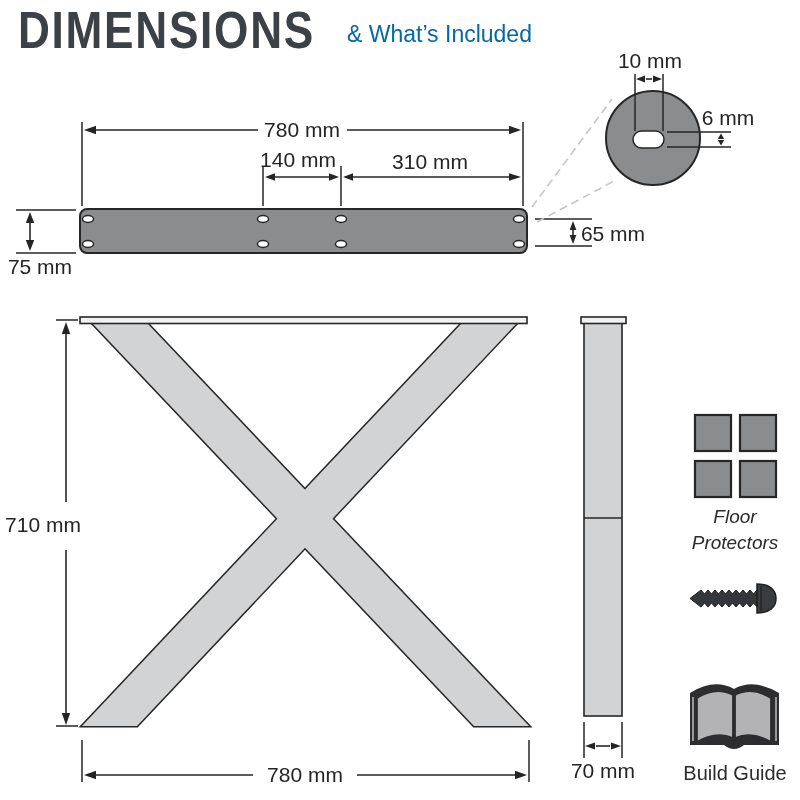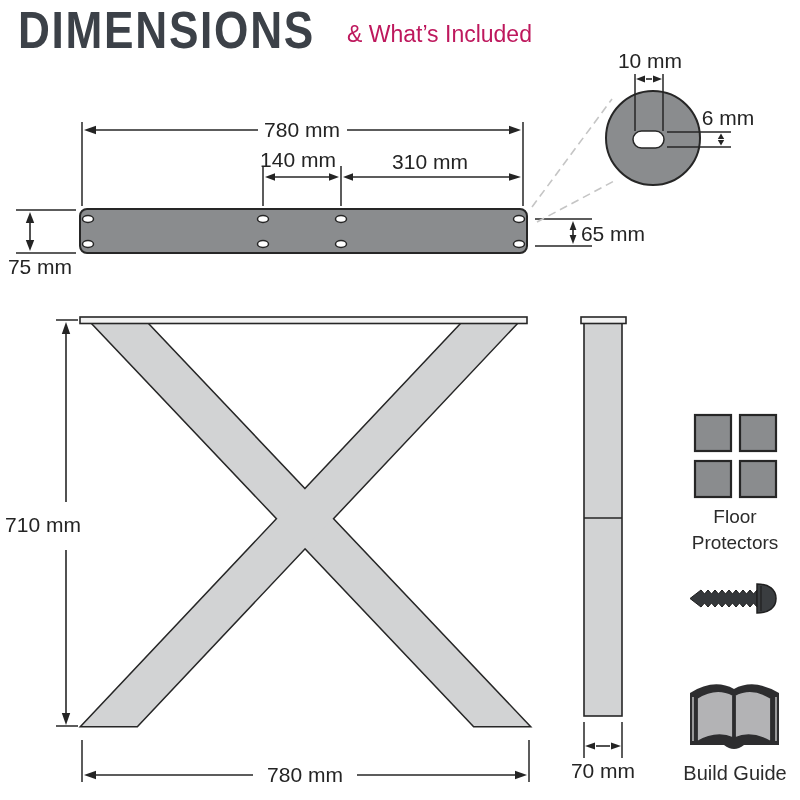--- a/index.html
+++ b/index.html
@@ -1,21 +1,21 @@
 <!DOCTYPE html>
 <html><head>
 <meta charset="utf-8">
 <style>
   html,body{margin:0;padding:0;background:#fff;}
   #stage{position:relative;width:800px;height:800px;background:#ffffff;overflow:hidden;
          font-family:"Liberation Sans",sans-serif;}
   #title{position:absolute;left:18px;top:4px;font-size:52px;font-weight:700;
          letter-spacing:2px;color:#3c4148;transform:scaleX(0.85);transform-origin:left top;
          white-space:nowrap;line-height:1;}
-  #subtitle{position:absolute;left:347px;top:23px;font-size:23px;color:#be185d;
+  #subtitle{position:absolute;left:347px;top:23px;font-size:23px;color:#0369a1;
          white-space:nowrap;line-height:1;}
   #diagram{position:absolute;left:0;top:0;}
   .ext{stroke:#262626;stroke-width:1.5;fill:none;}
   .dimline{stroke:#262626;stroke-width:1.6;fill:none;}
   .arr{fill:#242424;stroke:none;}
   .dash{stroke:#c5c5c5;stroke-width:1.6;fill:none;stroke-dasharray:8 5;}
   .dimtext{font:21px "Liberation Sans",sans-serif;fill:#242424;text-anchor:middle;}
   .plate{fill:#8a8c8e;stroke:#262626;stroke-width:2;}
   .hole{fill:#ffffff;stroke:#262626;stroke-width:1.5;}
   .xarm{fill:#d2d3d4;stroke:#262626;stroke-width:3;}
@@ -187,15 +187,15 @@
         <path class="bookcover" d="M690,693 Q714,678 734,689 Q754,678 779,693
           L779,745 L744,745 Q734,753 724,745 L690,745 Z"></path>
         <path class="bookstripe" d="M693,697 V741"></path>
         <path class="bookstripe" d="M776,697 V741"></path>
         <path class="bookpage" d="M697,698 Q716,686 733,695 L733,738 Q716,731 697,742 Z"></path>
         <path class="bookpage" d="M771,698 Q752,686 735,695 L735,738 Q752,731 771,742 Z"></path>
       </g>
     </g>
   </svg>
 
-  <div class="inc-label" style="left:675px;top:504px;width:120px;">Floor Protectors</div>
+  <div class="inc-label" style="left:675px;top:504px;width:120px;font-style:italic;">Floor Protectors</div>
   <div class="inc-label big" style="left:665px;top:760px;width:140px;">Build Guide</div>
 </div>
 
 </body></html>

